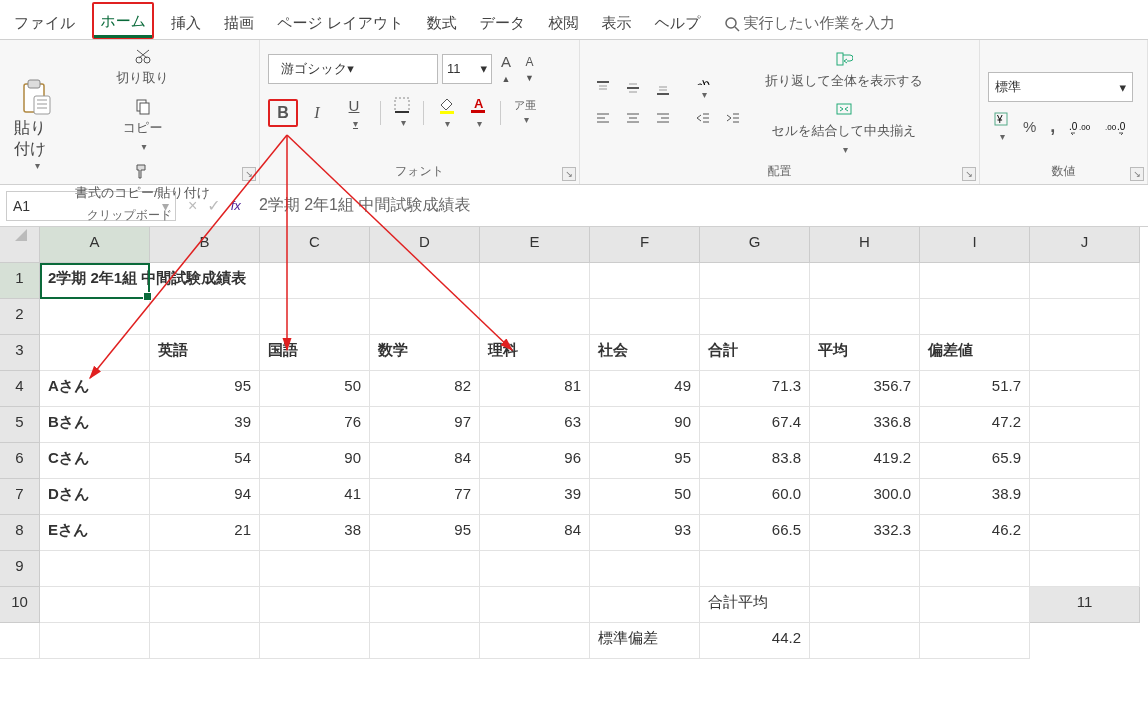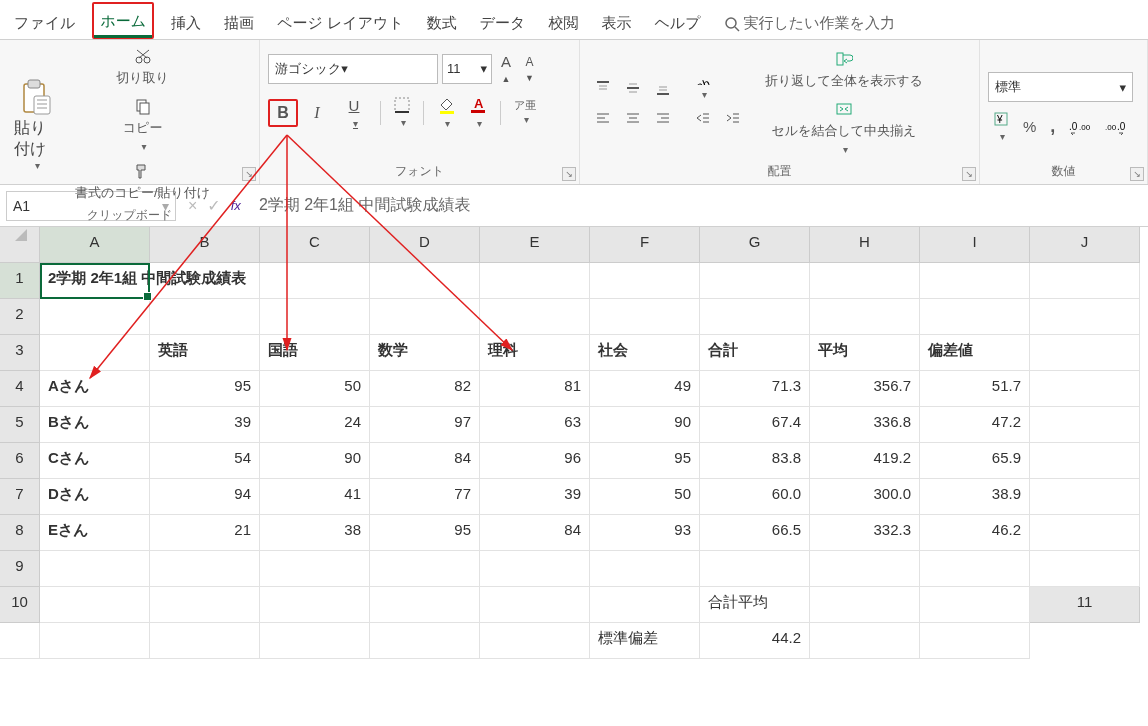--- a/index.html
+++ b/index.html
@@ -88,21 +88,21 @@
     min-height: 28px;
     flex-direction: column;
   }
   .dd-caret::after { content:"▾"; font-size:10px; margin-left:3px; color:#666;}
   .big-btn { display:flex; flex-direction:column; align-items:center; justify-content:center; padding:4px 6px; cursor:pointer; width:56px; }
   .big-btn .lbl {font-size:16px; color:#444; margin-top:2px;}
   svg { display:block; }
   .font-row { display:flex; align-items:center; gap:4px; margin-bottom:6px;}
   .font-name {
     width:170px; height:30px; border:1px solid #bbb; background:#fff;
-    display:flex; align-items:center; padding:0 6px; 
+    display:flex; align-items:center; padding:0 12px; 
   }
   .font-size { width:50px; height:30px; border:1px solid #bbb; background:#fff; display:flex; align-items:center; padding:0 4px; justify-content:space-between;}
   .align-row { display:flex; align-items:center; gap:0; }
   .align-row .icon-btn { width:30px; height:30px;}
   .b-highlight { border:2px solid #e02020 !important; border-radius:2px;}
   .numfmt-box { width:145px; height:30px; border:1px solid #bbb; background:#fff; display:flex; align-items:center; padding:0 6px; justify-content:space-between;margin-top:22px;}
 
   
   .formula-bar {
     display:flex; align-items:center;
@@ -493,21 +493,21 @@
   <div class="cell num">81</div>
   <div class="cell num">49</div>
   <div class="cell num">71.3</div>
   <div class="cell num">356.7</div>
   <div class="cell num">51.7</div>
   <div class="cell"></div>
 
   <div class="rowhdr">5</div>
   <div class="cell bold">Bさん</div>
   <div class="cell num">39</div>
-  <div class="cell num">24</div>
+  <div class="cell num">76</div>
   <div class="cell num">97</div>
   <div class="cell num">63</div>
   <div class="cell num">90</div>
   <div class="cell num">67.4</div>
   <div class="cell num">336.8</div>
   <div class="cell num">47.2</div>
   <div class="cell"></div>
 
   <div class="rowhdr">6</div>
   <div class="cell bold">Cさん</div>

